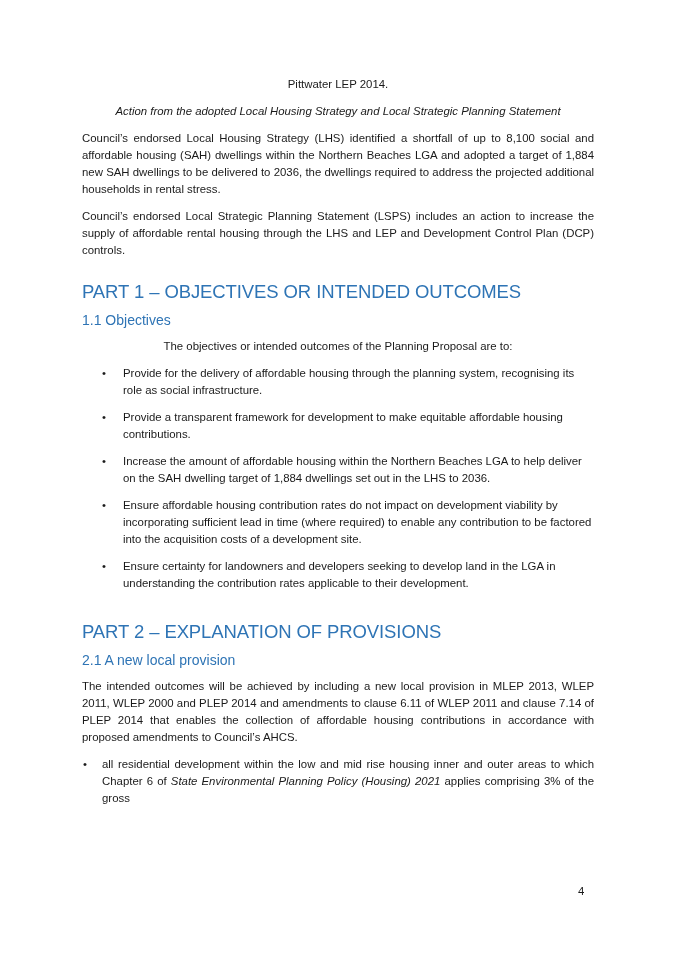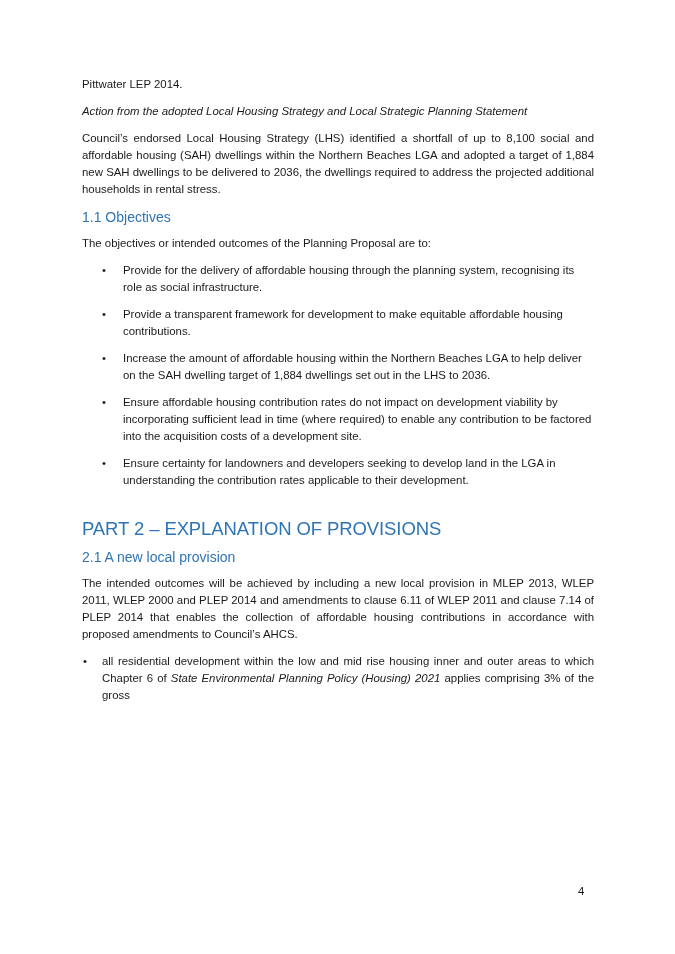--- a/index.html
+++ b/index.html
@@ -27,21 +27,21 @@
       left: 82px;
       top: 76px;
       width: 512px;
       font-size: 11.4px;
       line-height: 17px;
     }
     p {
       margin: 0 0 10px 0;
       text-align: justify;
     }
-    p.left { text-align: left; }
+    p.left { text-align: center; }
     p.italic { font-style: italic; }
     h1 {
       font-weight: normal;
       font-size: 18.5px;
       line-height: 22px;
       color: #2E74B5;
       margin: 22px 0 8px 0;
       letter-spacing: -0.1px;
     }
     h2 {
@@ -92,21 +92,23 @@
   </style>
 </head>
 <body>
 
 <div class="page">
   <div class="content">
 
     <p class="left">Pittwater LEP 2014.</p>
     <p class="left italic">Action from the adopted Local Housing Strategy and Local Strategic Planning Statement</p>
     <p>Council’s endorsed Local Housing Strategy (LHS) identified a shortfall of up to 8,100 social and affordable housing (SAH) dwellings within the Northern Beaches LGA and adopted a target of 1,884 new SAH dwellings to be delivered to 2036, the dwellings required to address the projected additional households in rental stress.</p>
+    <p>Council’s endorsed Local Strategic Planning Statement (LSPS) includes an action to increase the supply of affordable rental housing through the LHS and LEP and Development Control Plan (DCP) controls.</p>
 
+    <h1>PART 1 – OBJECTIVES OR INTENDED OUTCOMES</h1>
     <h2>1.1 Objectives</h2>
     <p class="left">The objectives or intended outcomes of the Planning Proposal are to:</p>
 
     <ul class="obj">
       <li>
         <span class="bullet">•</span>
         <span>Provide for the delivery of affordable housing through the planning system, recognising its role as social infrastructure.</span>
       </li>
       <li>
         <span class="bullet">•</span>

